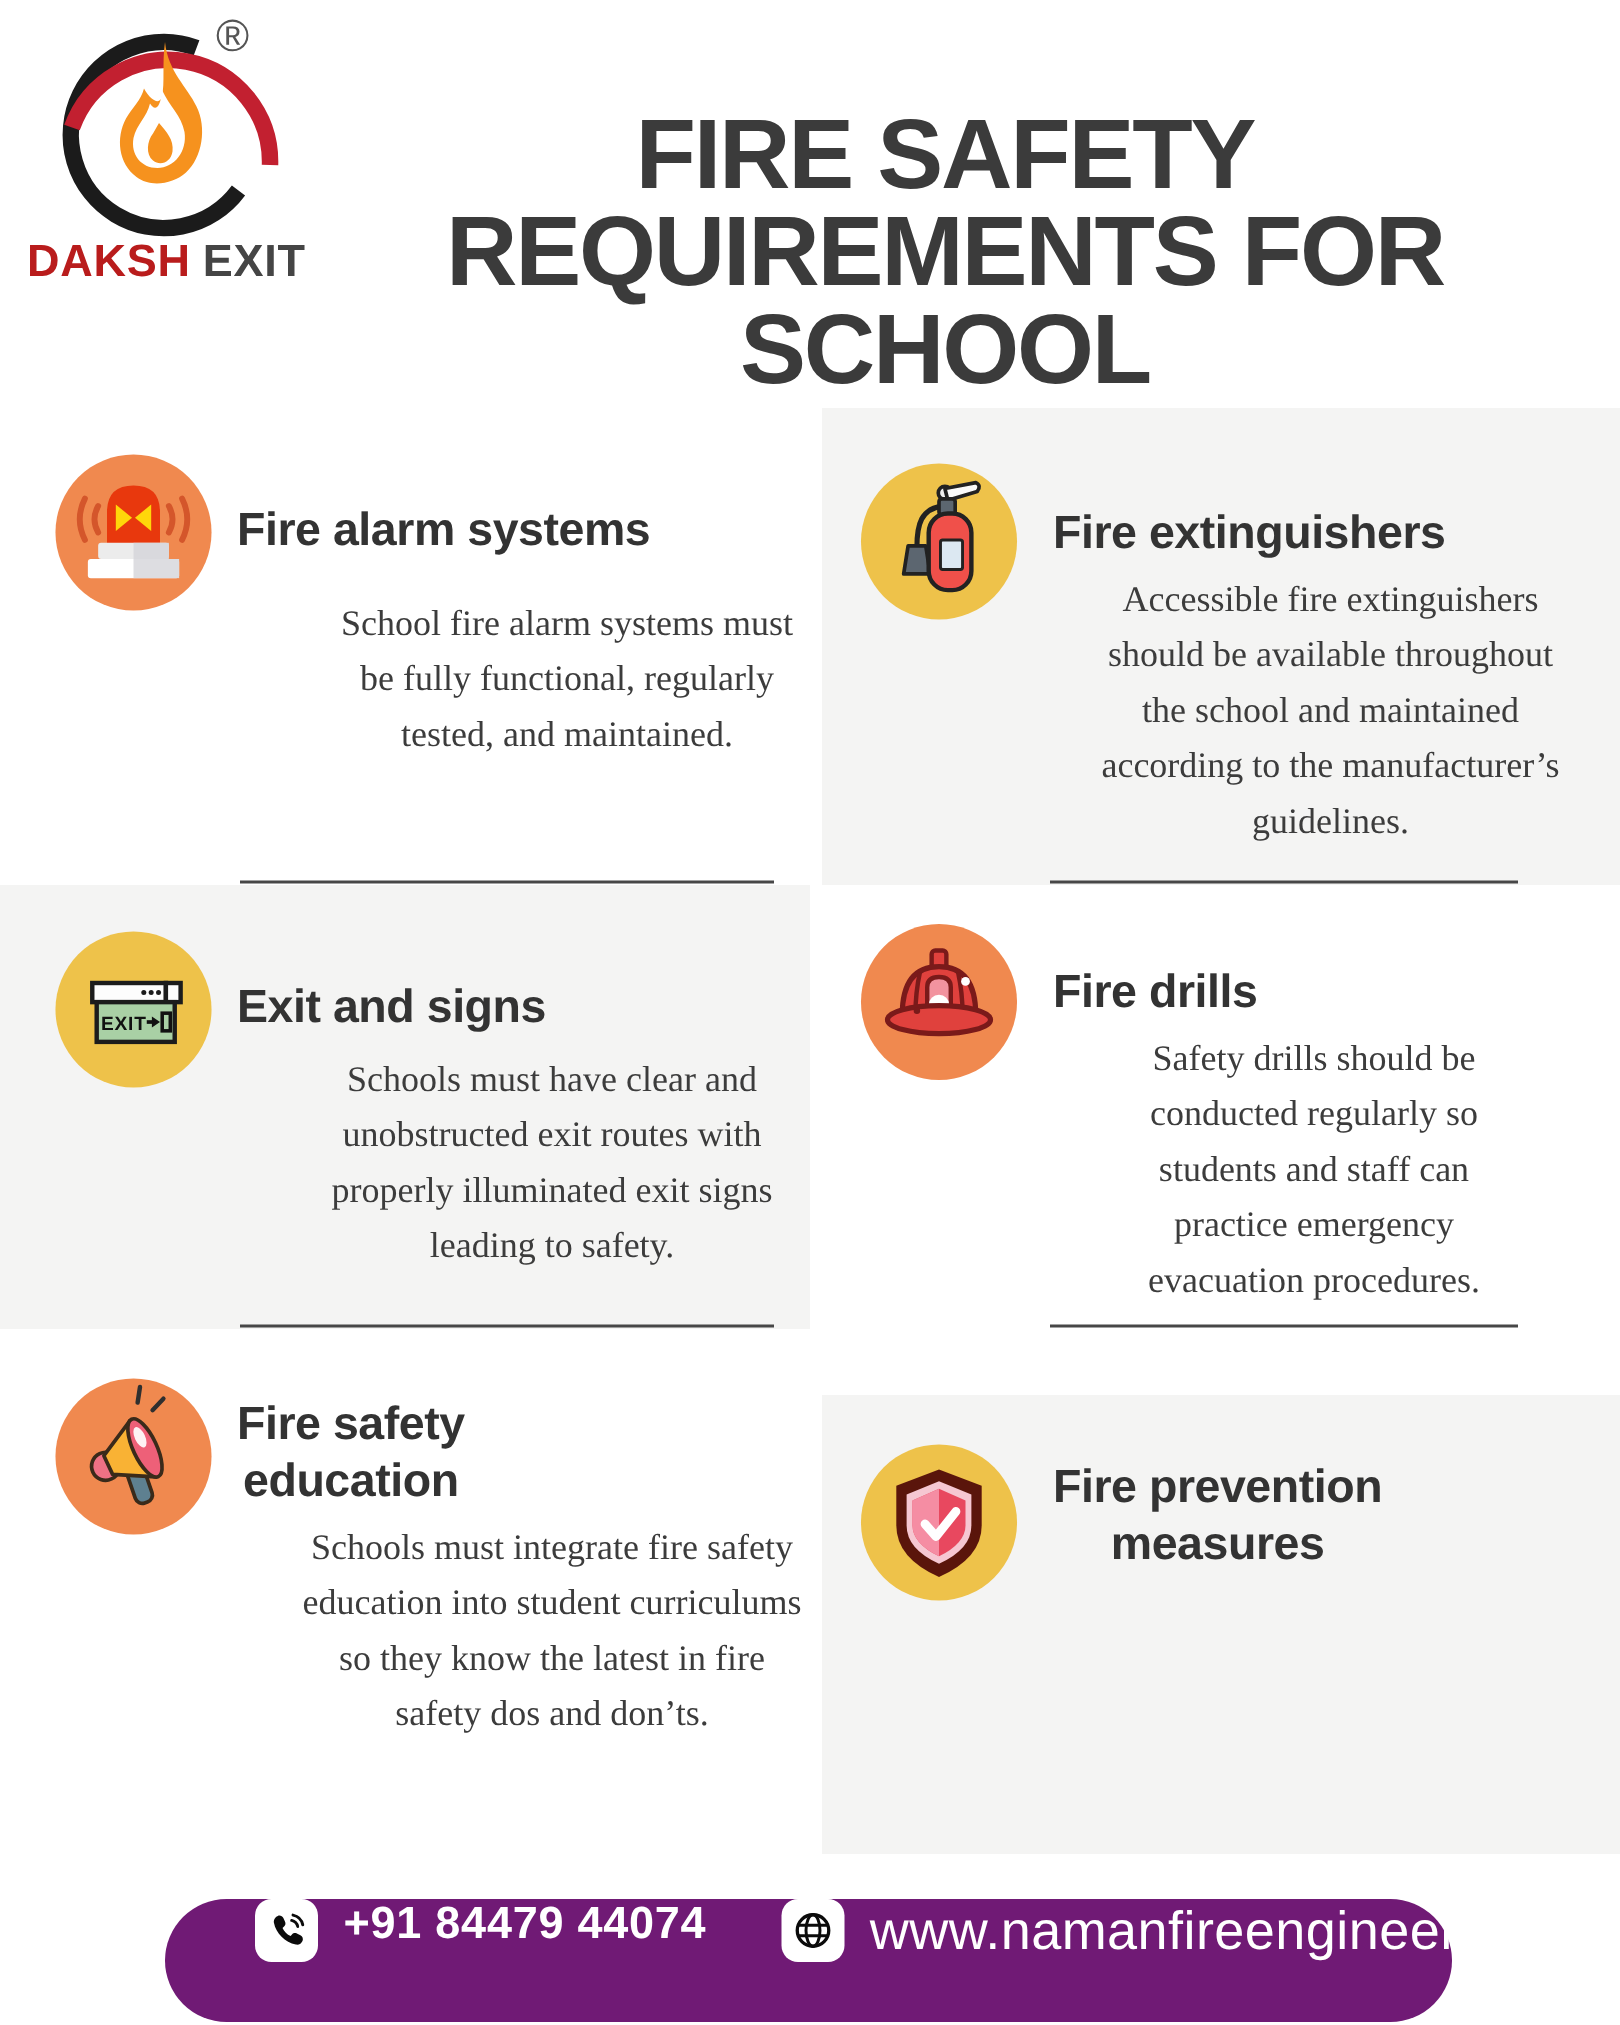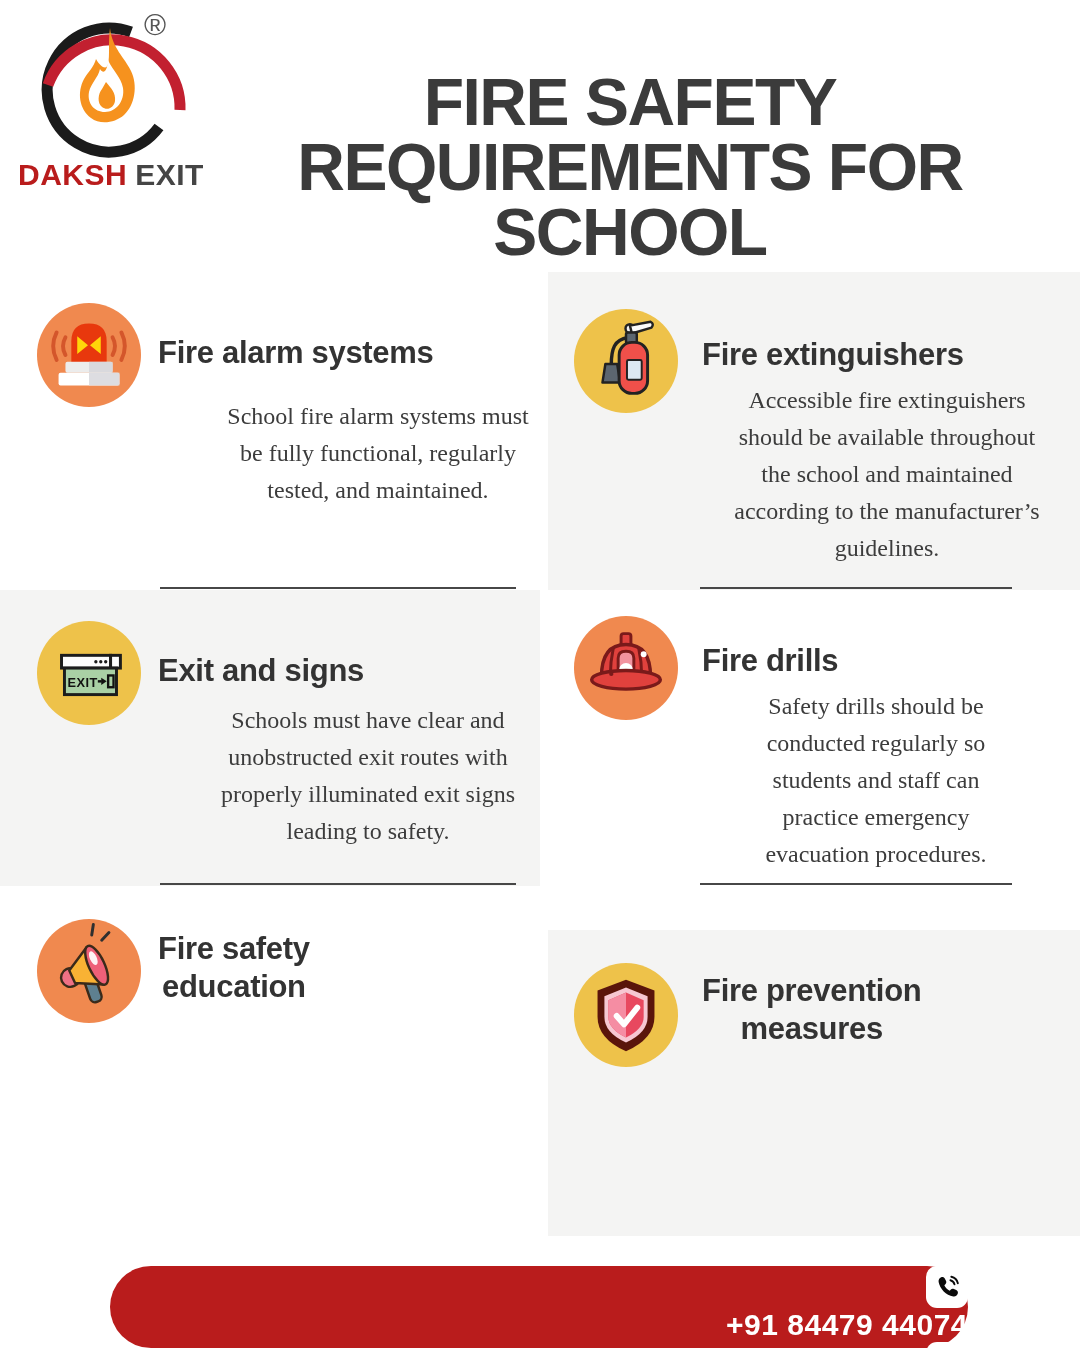--- a/index.html
+++ b/index.html
@@ -28,21 +28,21 @@
     color:#333333;letter-spacing:-.3px;white-space:nowrap;
   }
   .sec-body{
     position:absolute;margin:0;font-family:"Liberation Serif",serif;
     font-size:24px;line-height:37px;color:#3c3c3c;
   }
   .divider{position:absolute;height:2px;background:#474747;}
   
   .footer{
     position:absolute;left:110px;top:1266px;width:858px;height:82px;
-    background:#b91c1c;border-radius:42px;display:flex;align-items:flex-end;flex-direction:column;
+    background:#701a75;border-radius:42px;display:flex;align-items:flex-start;
   }
   .badge{
     width:42px;height:42px;background:#ffffff;border-radius:11px;flex:0 0 auto;
     display:flex;align-items:center;justify-content:center;
   }
   .badge-phone{margin-left:60px;}
   .badge-globe{margin-left:50px;}
   .footer-phone{color:#fff;font-weight:bold;font-size:30px;letter-spacing:.5px;margin-left:17px;white-space:nowrap;}
   .footer-site{color:#fff;font-size:36px;letter-spacing:.3px;margin-left:17px;white-space:nowrap;}
 </style>
@@ -147,20 +147,21 @@
         <rect x="44" y="60" width="12" height="26" rx="5" fill="#5E8090" stroke="#3a2a1a" stroke-width="2.5" transform="rotate(6 50 72)"></rect>
         <circle cx="34" cy="52" r="9.5" fill="#EE7185" stroke="#3a2a1a" stroke-width="2.5"></circle>
         <path d="M36 45 L62 31 L62 73 L36 59 Z" fill="#F9B234" stroke="#3a2a1a" stroke-width="2.5" stroke-linejoin="round"></path>
         <ellipse cx="63.5" cy="52" rx="8" ry="21.5" fill="#EE6078" stroke="#3a2a1a" stroke-width="2.5"></ellipse>
         <ellipse cx="63.5" cy="44" rx="3.5" ry="7.5" fill="#FFFFFF" opacity="0.92"></ellipse>
         <path d="M72 22 L78 13" stroke="#2f2f2f" stroke-width="3" stroke-linecap="round"></path>
         <path d="M79 31 L89 27" stroke="#2f2f2f" stroke-width="3" stroke-linecap="round"></path>
       </g>
     </svg>
     <h2 class="sec-title" style="left:158px;top:44px;">Fire safety<br>education</h2>
+    <p class="sec-body" style="left:158px;top:128px;width:420px;">Schools must integrate fire safety<br>education into student curriculums<br>so they know the latest in fire<br>safety dos and don’ts.</p>
   </section>
 
   <section class="cell gray" style="left:548px;top:886px;width:532px;height:306px;margin-top:44px;">
     <svg class="icon" style="left:25px;top:32px;" width="106" height="106" viewBox="0 0 108 108">
       <circle cx="54" cy="54" r="53" fill="#EEC24A"></circle>
       <path d="M54 18 L83 29 L83 56 Q83 78 54 91 Q25 78 25 56 L25 29 Z" fill="#5A150B"></path>
       <path d="M54 26 L76 35 L76 56 Q76 72 54 82 Q32 72 32 56 L32 35 Z" fill="#F6C7D2"></path>
       <path d="M54 31 L72 39 L72 56 Q72 68 54 77 Q36 68 36 56 L36 39 Z" fill="#E8485F"></path>
       <path d="M54 31 L54 77 Q36 68 36 56 L36 39 Z" fill="#F58DA3"></path>
       <path d="M44.5 55 L52 63.5 L65.5 46.5" fill="none" stroke="#FFFFFF" stroke-width="6" stroke-linecap="round" stroke-linejoin="round"></path>

